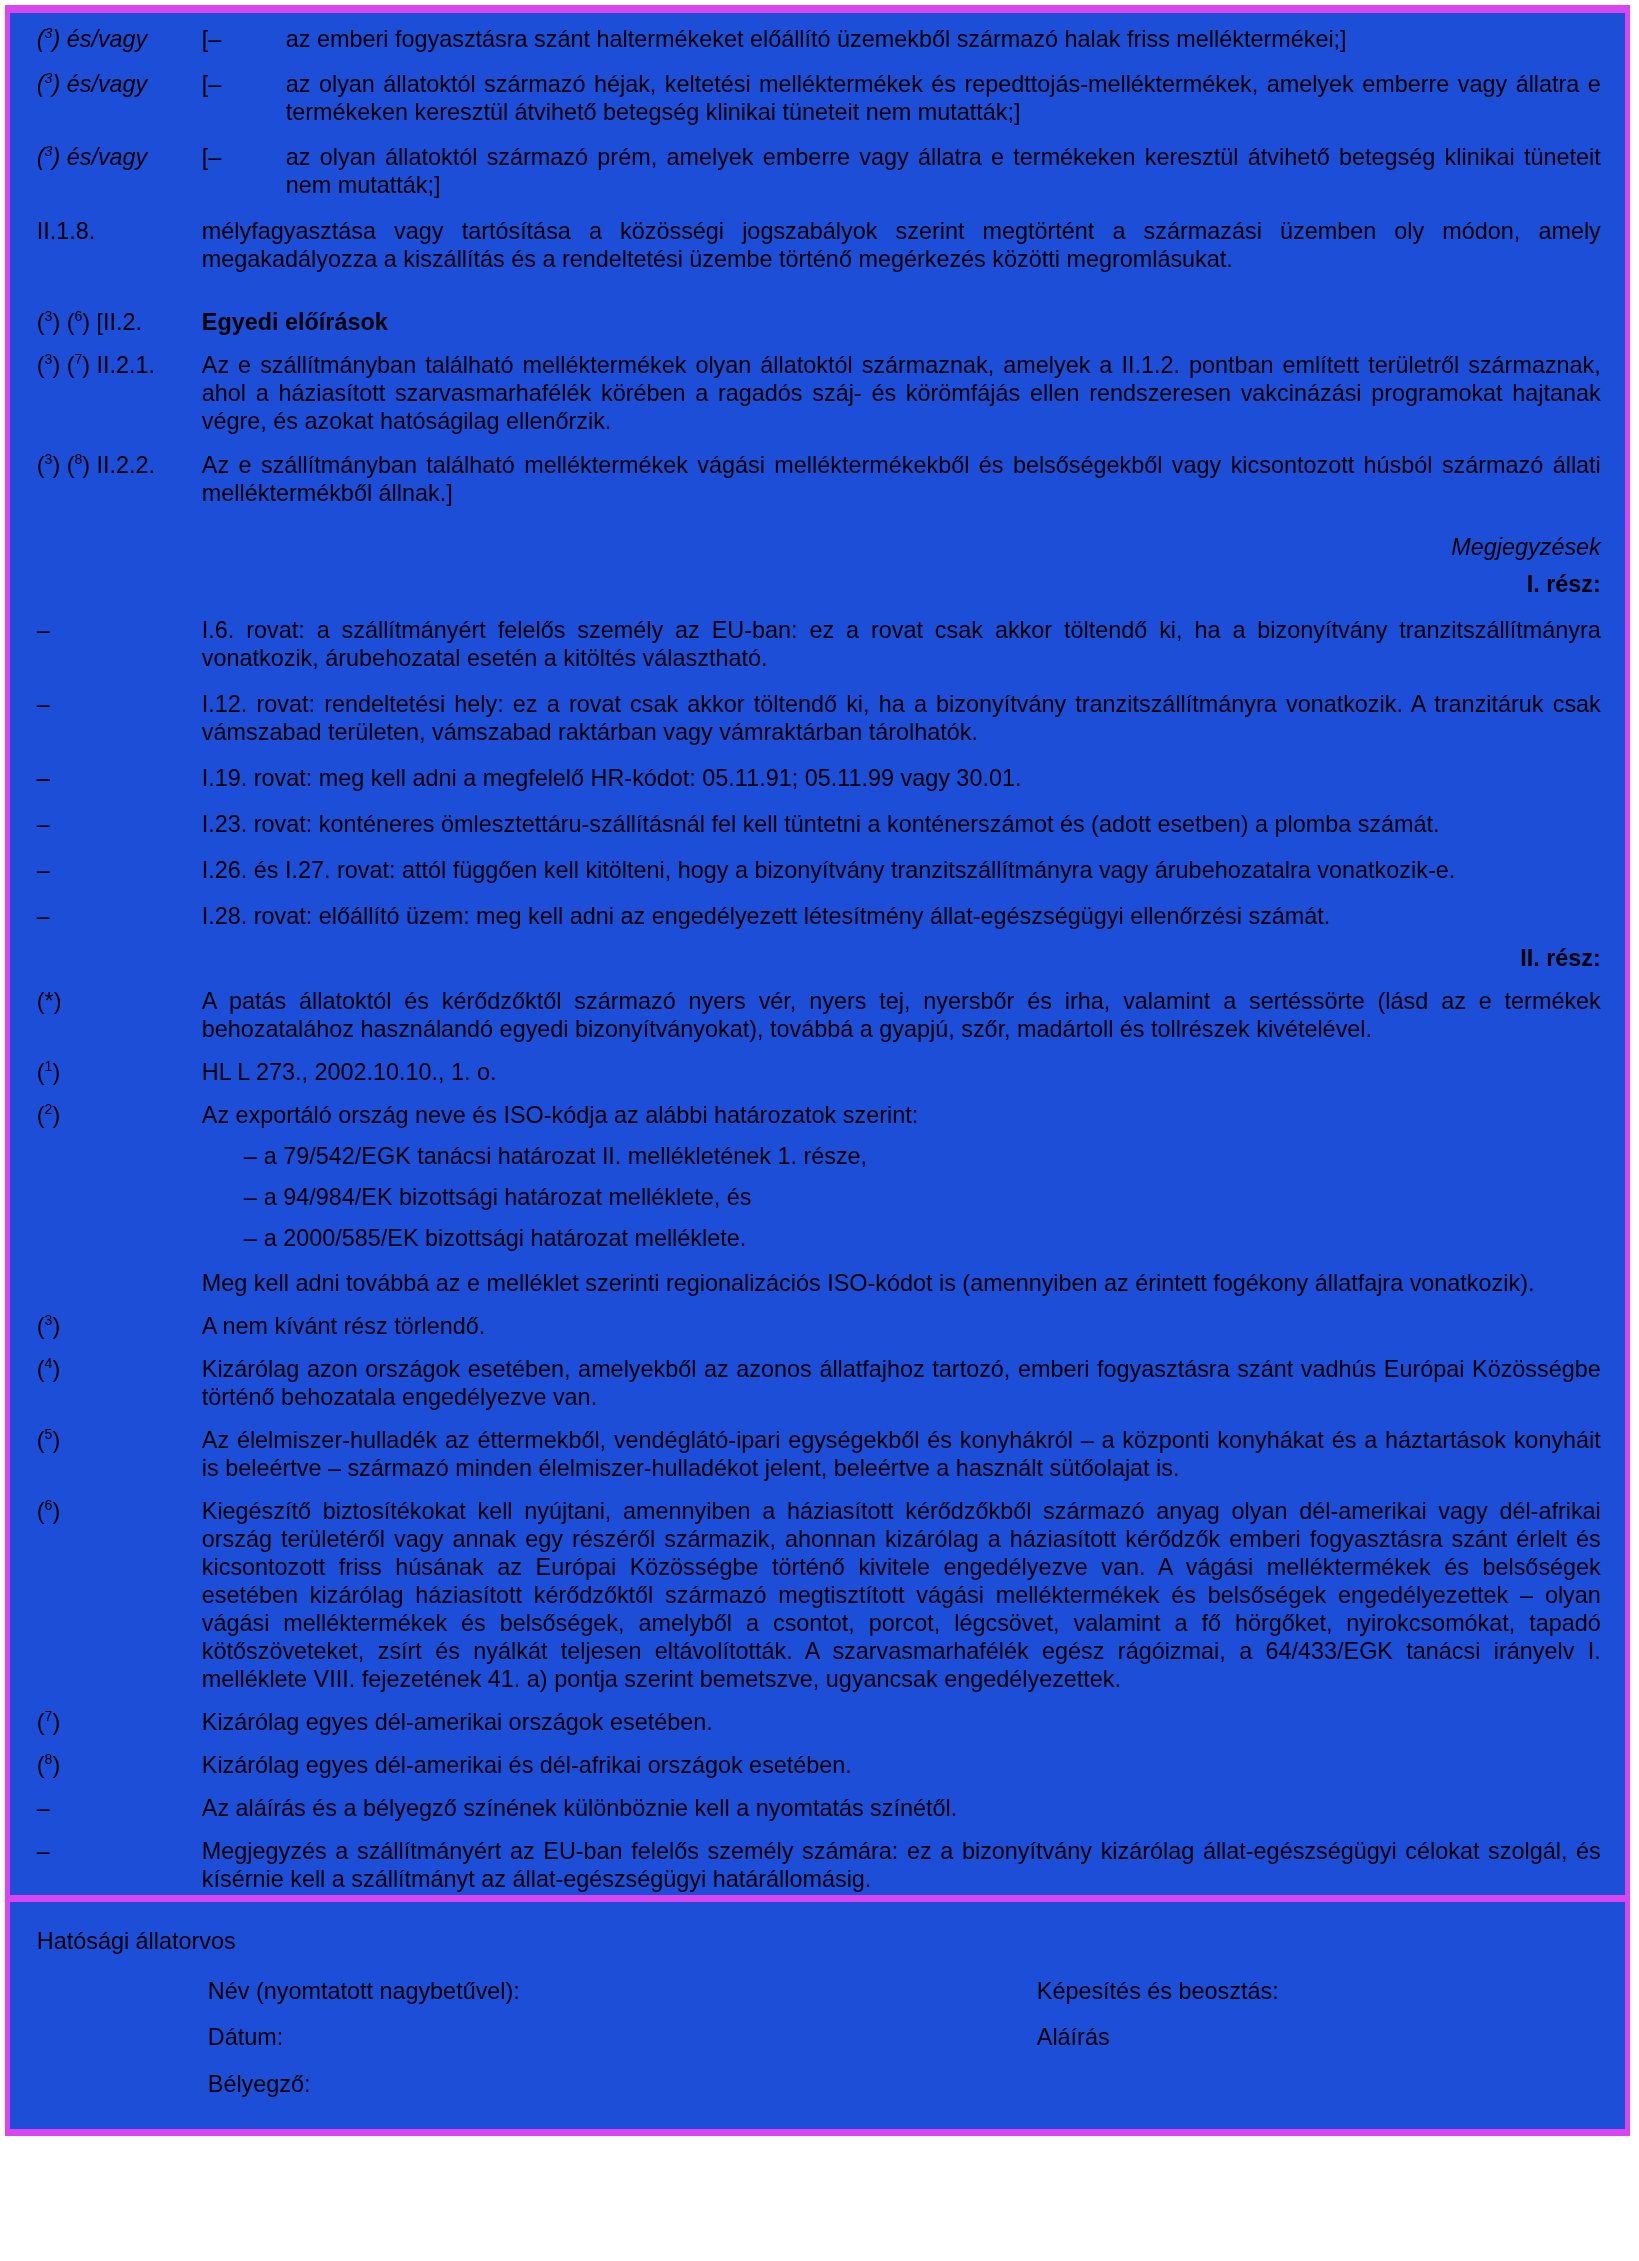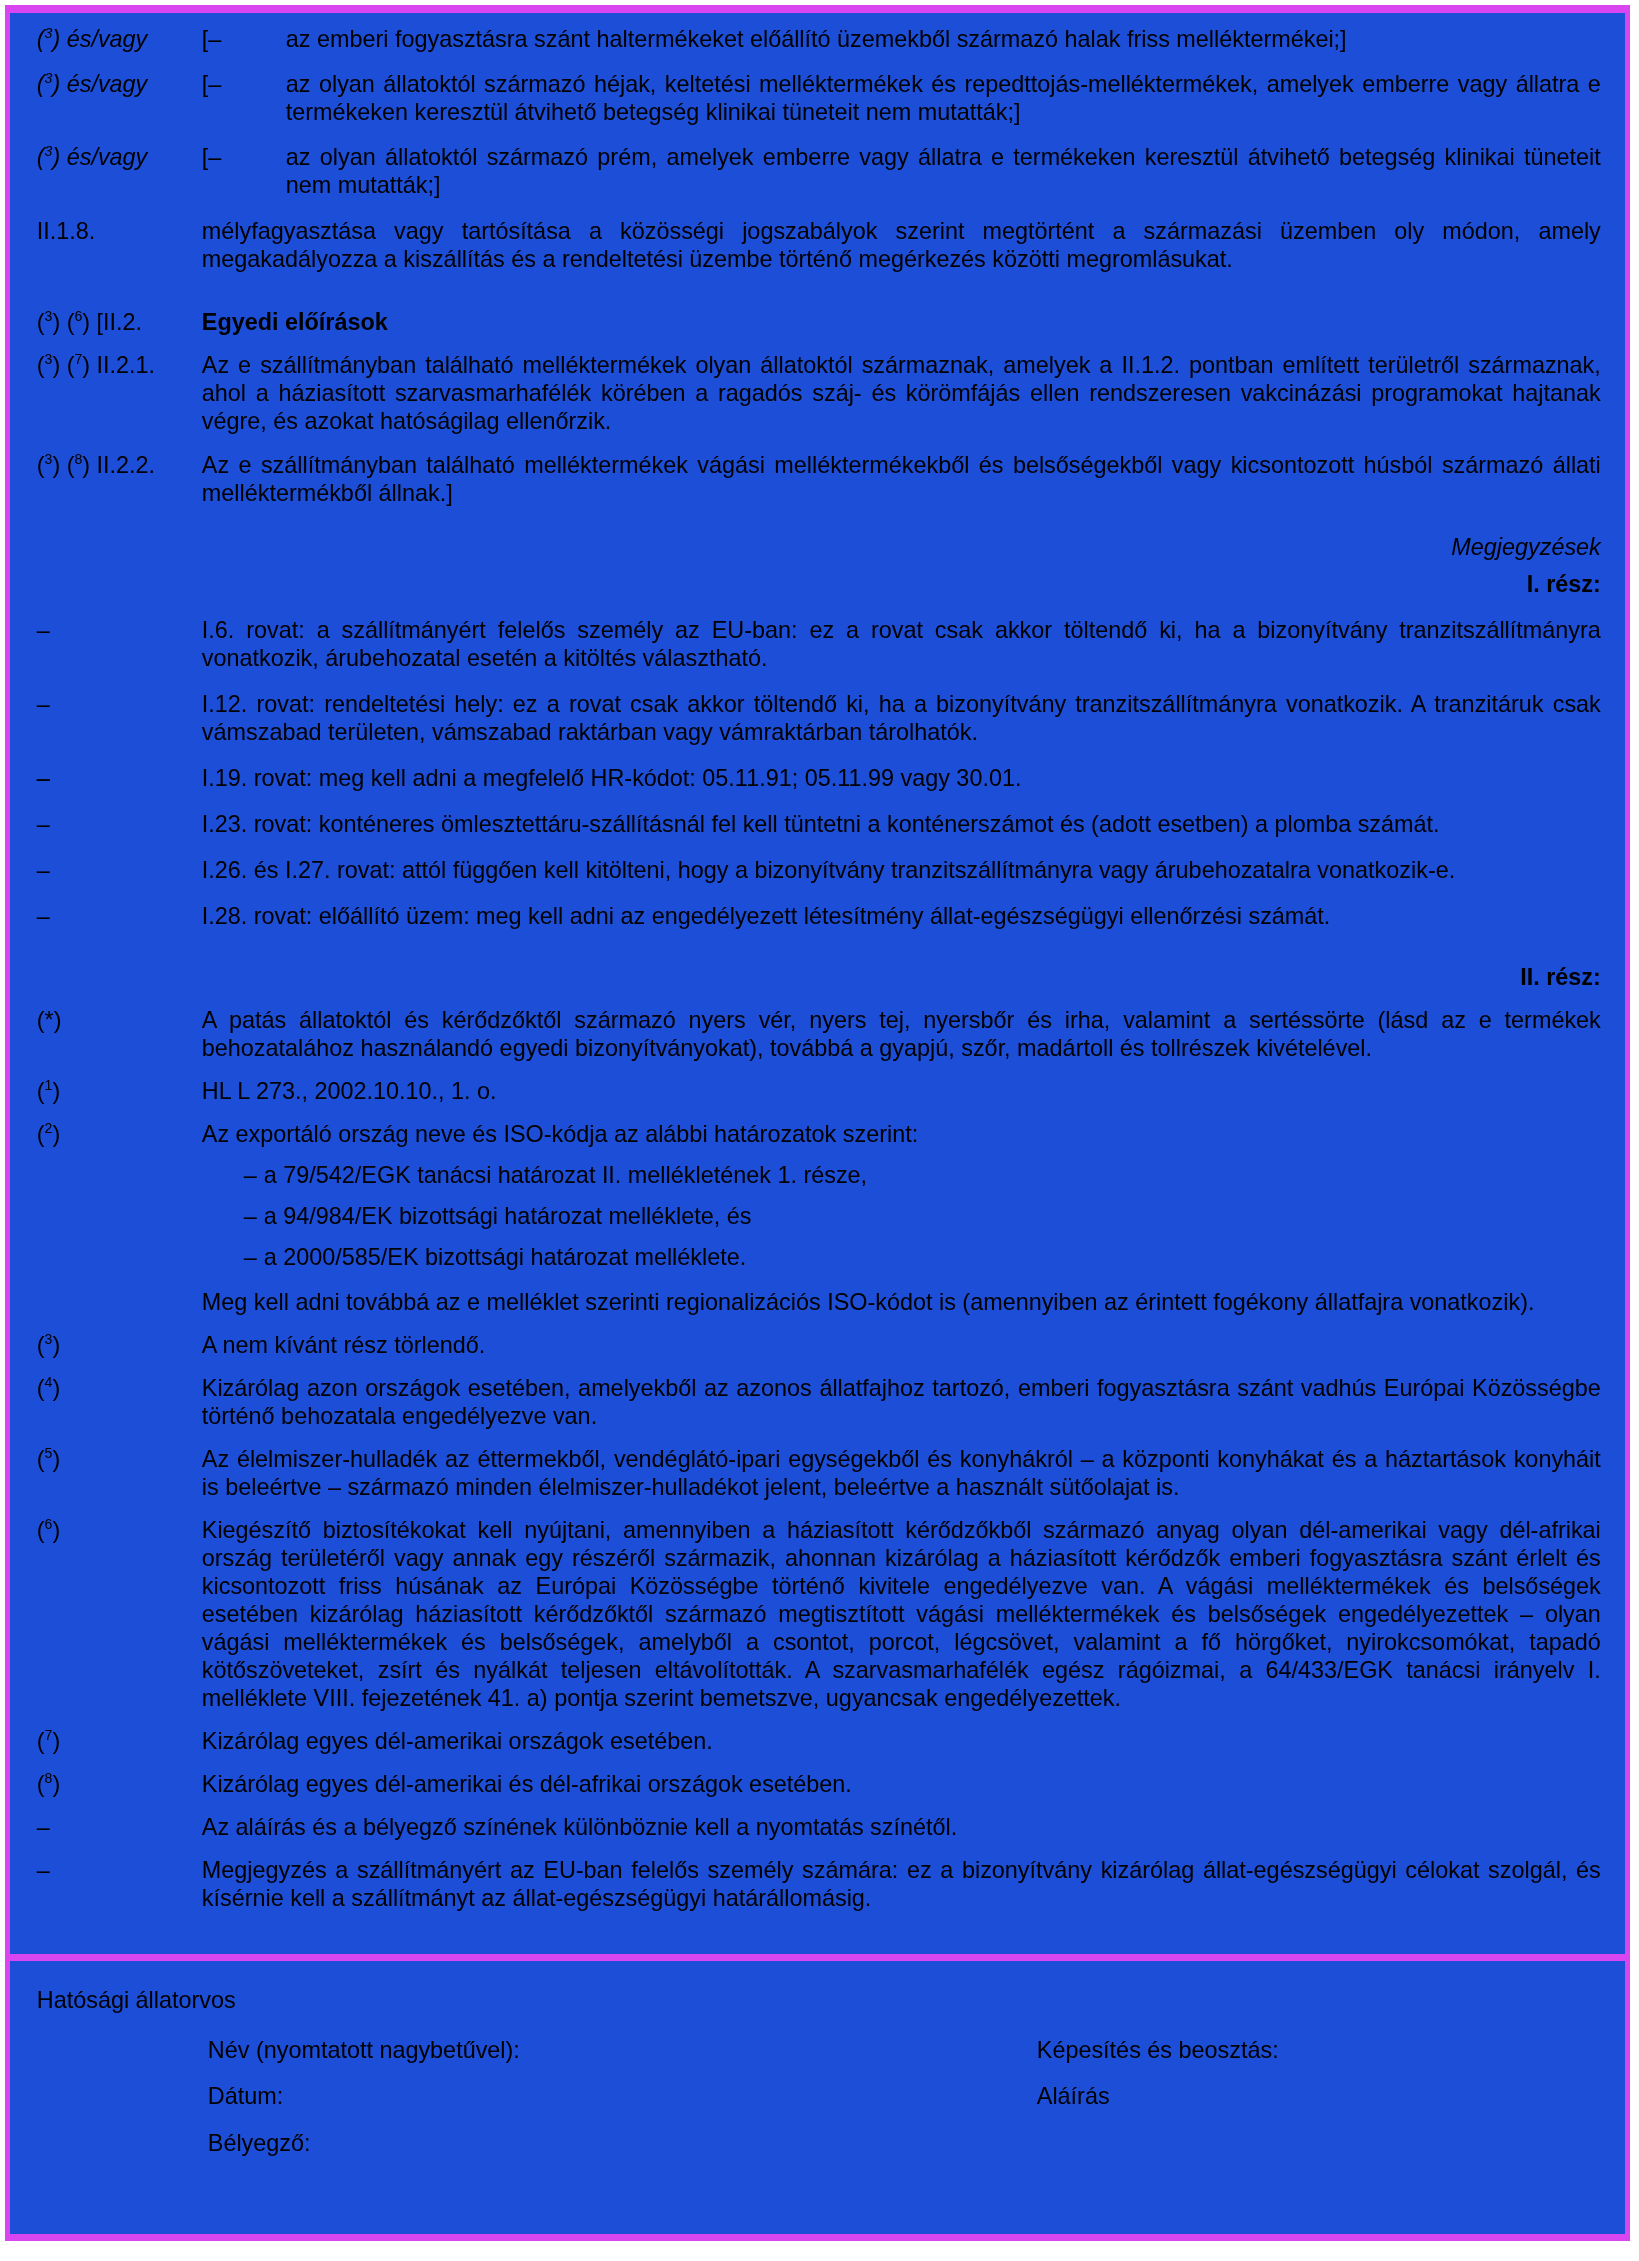--- a/index.html
+++ b/index.html
@@ -4,37 +4,37 @@
 <style>
   html,body{margin:0;padding:0;}
   body{
     width:1640px;height:2261px;position:relative;
     background:#ffffff;color:#000000;
     font-family:"Liberation Sans","DejaVu Sans",sans-serif;
     font-size:23.4px;line-height:28px;
   }
   .box{position:absolute;left:4.8px;width:1625px;border:5px solid #d946ef;box-sizing:border-box;background:#1d4ed8;}
   #notes-box{top:4.8px;height:2003px;border-top-width:8.4px;border-bottom-width:3.6px;padding:10.8px 0 0 0;overflow:hidden;}
-  #vet-box{top:1954px;height:287px;border-top-width:7.2px;border-bottom-width:7.2px;}
+  #vet-box{top:1895px;height:241px;border-top-width:7.2px;border-bottom-width:7.2px;}
 
   .row{position:relative;padding-left:192px;padding-right:24px;margin-top:17px;}
   .row:first-child{margin-top:1.2px;}
   .row .label{position:absolute;left:27px;top:0;white-space:nowrap;}
   .row .label sup, .row .label .sup{font-size:60%;vertical-align:super;line-height:0;}
   .row .bracket{position:absolute;left:192px;top:0;}
   .row.with-bracket .text{margin-left:84px;}
   .row .text{text-align:justify;}
   .row.andor .label{font-style:italic;}
   .row.clause{margin-top:18px;}
   .row.special-title{margin-top:35px;}
   .row.special-title .text{font-weight:bold;text-align:left;}
   .row.special-clause{margin-top:15.6px;}
   .row.notes-title{margin-top:26.4px;padding-left:27px;font-style:italic;}
   .row.notes-title .text, .row.part-title .text{text-align:right;}
-  .row.part-title{margin-top:33px;padding-left:27px;font-weight:bold;}
+  .row.part-title{margin-top:14px;padding-left:27px;font-weight:bold;}
   .row.part-title.tight{margin-top:8.4px;}
   .row.dash-note{margin-top:18px;}
   .row.footnote{margin-top:15px;}
   .sub{position:relative;padding-left:62px;margin-top:13.2px;text-align:left;}
   .sub .sub-dash{position:absolute;left:42px;top:0;}
   .after{margin-top:17px;}
 
   #vet-box .inner{padding-top:25px;}
   .vet-title{padding-left:27px;}
   .vet-row{position:relative;padding-left:198px;}

